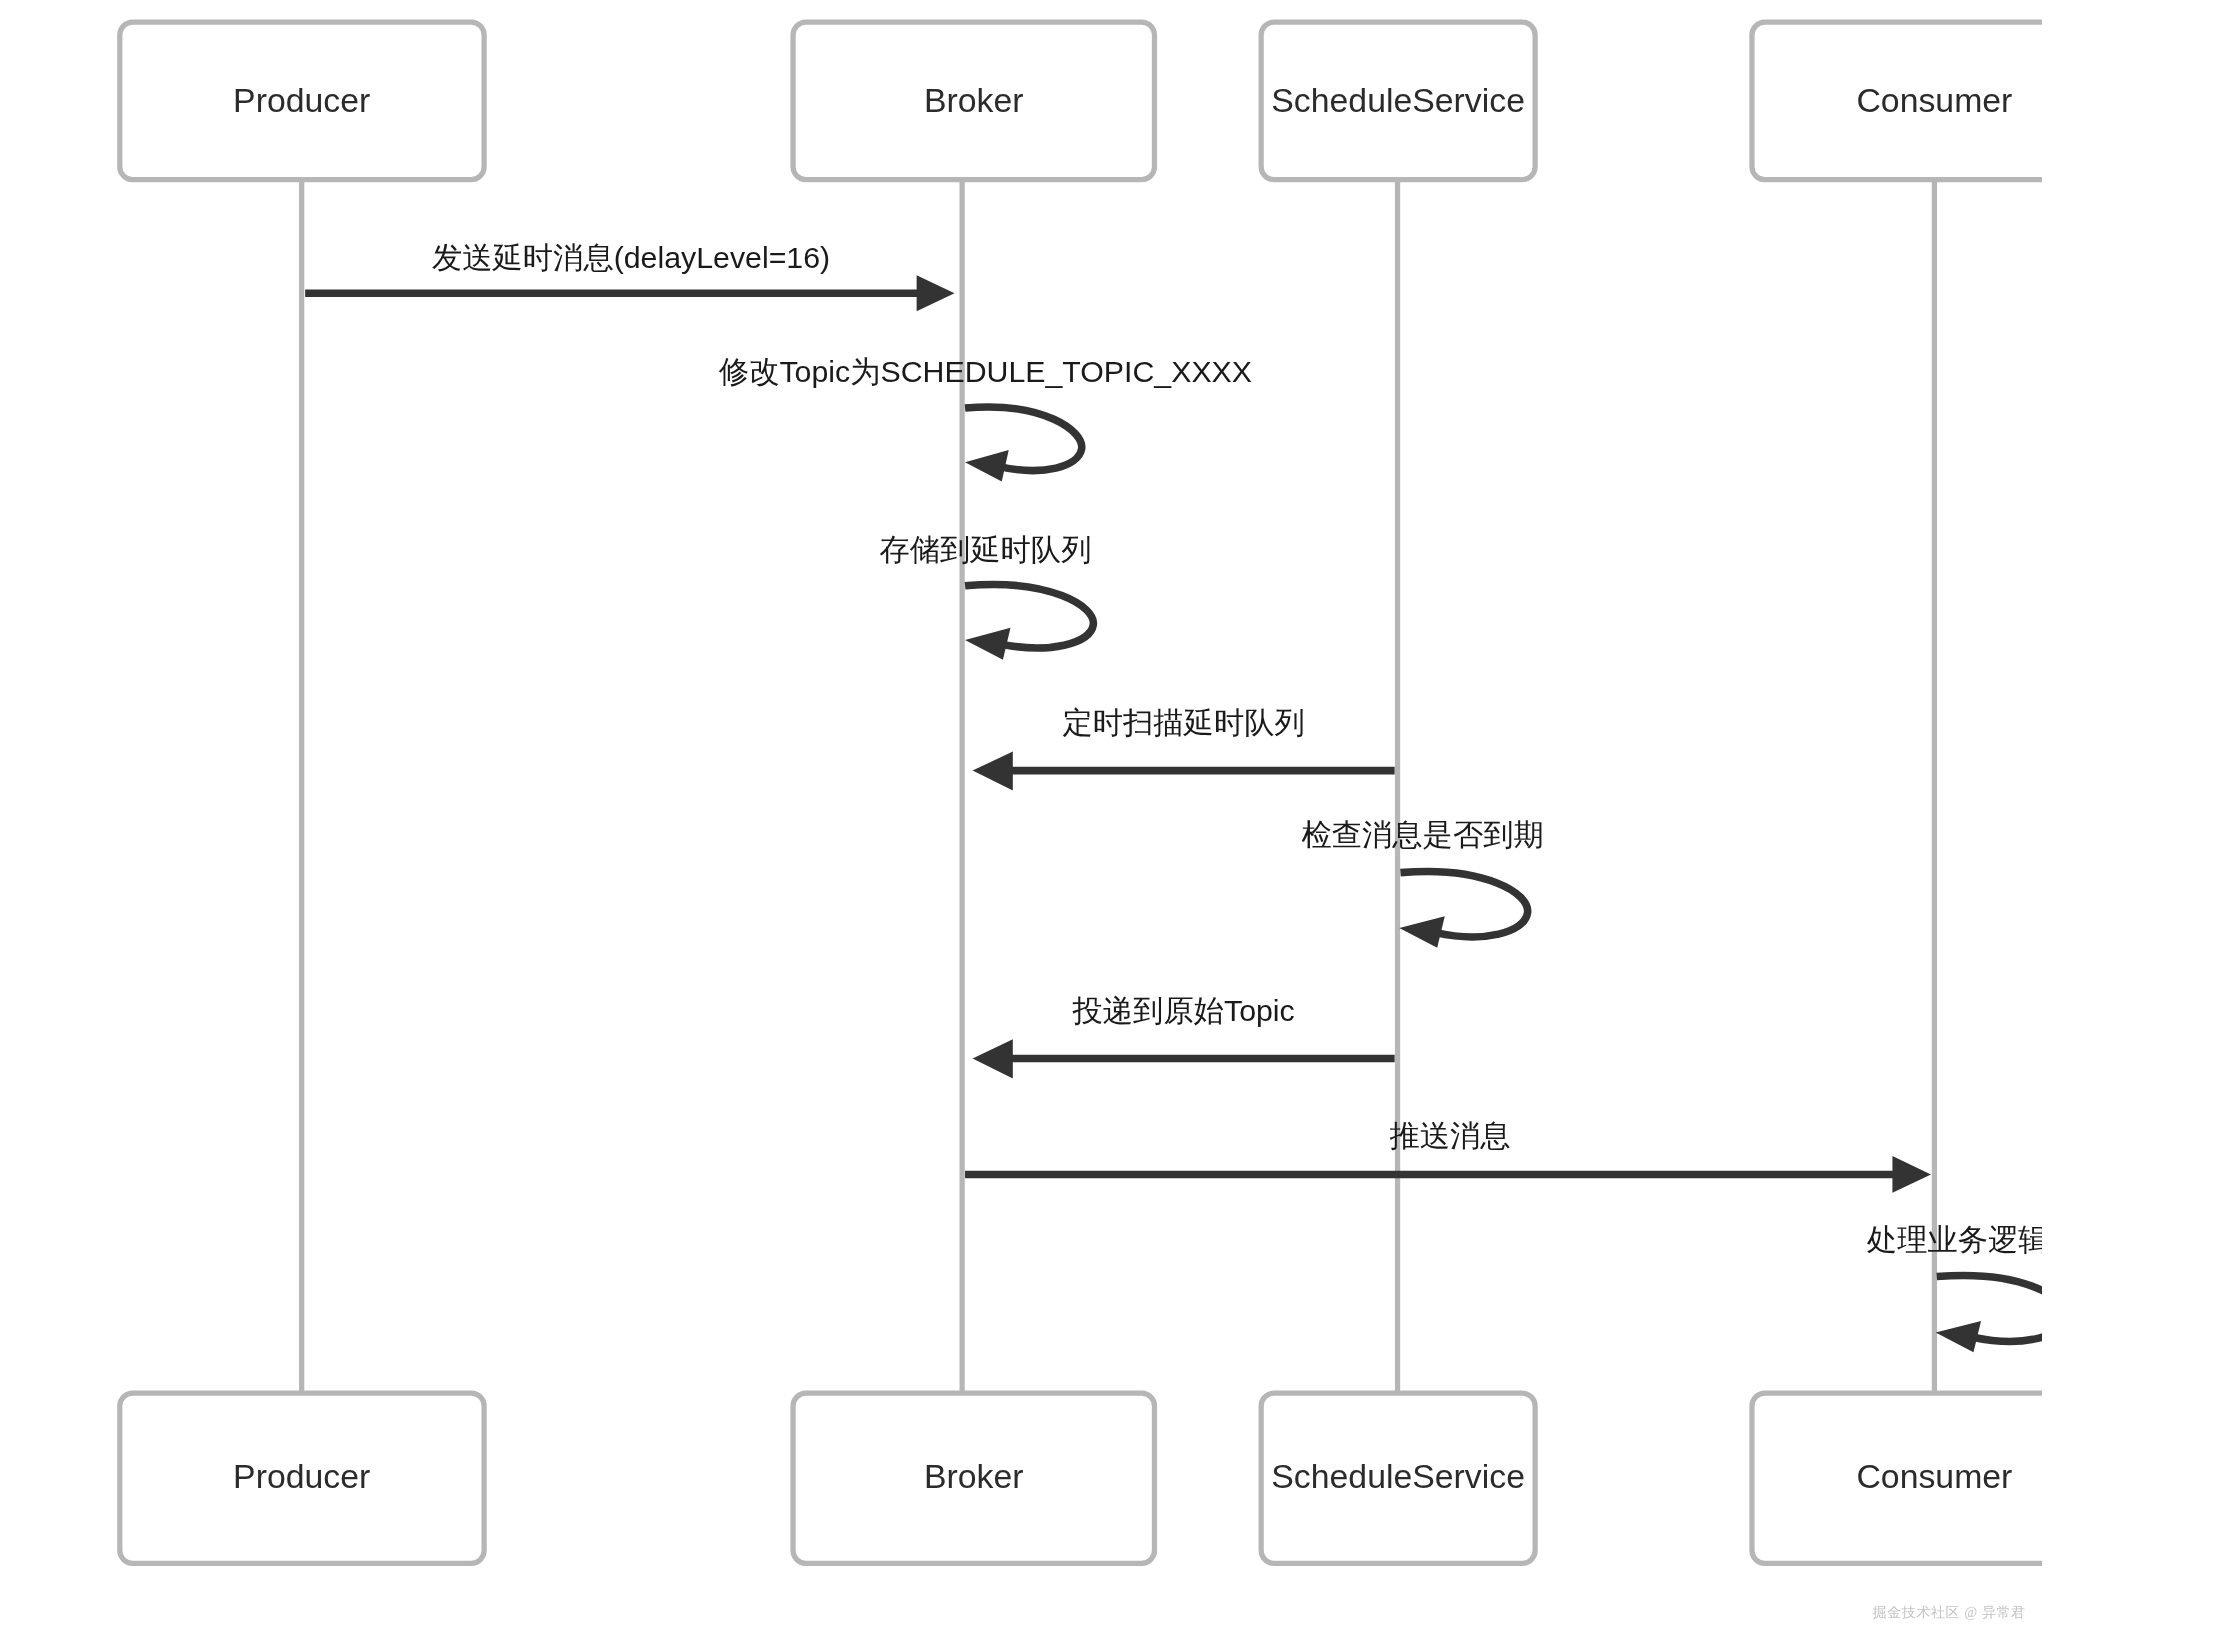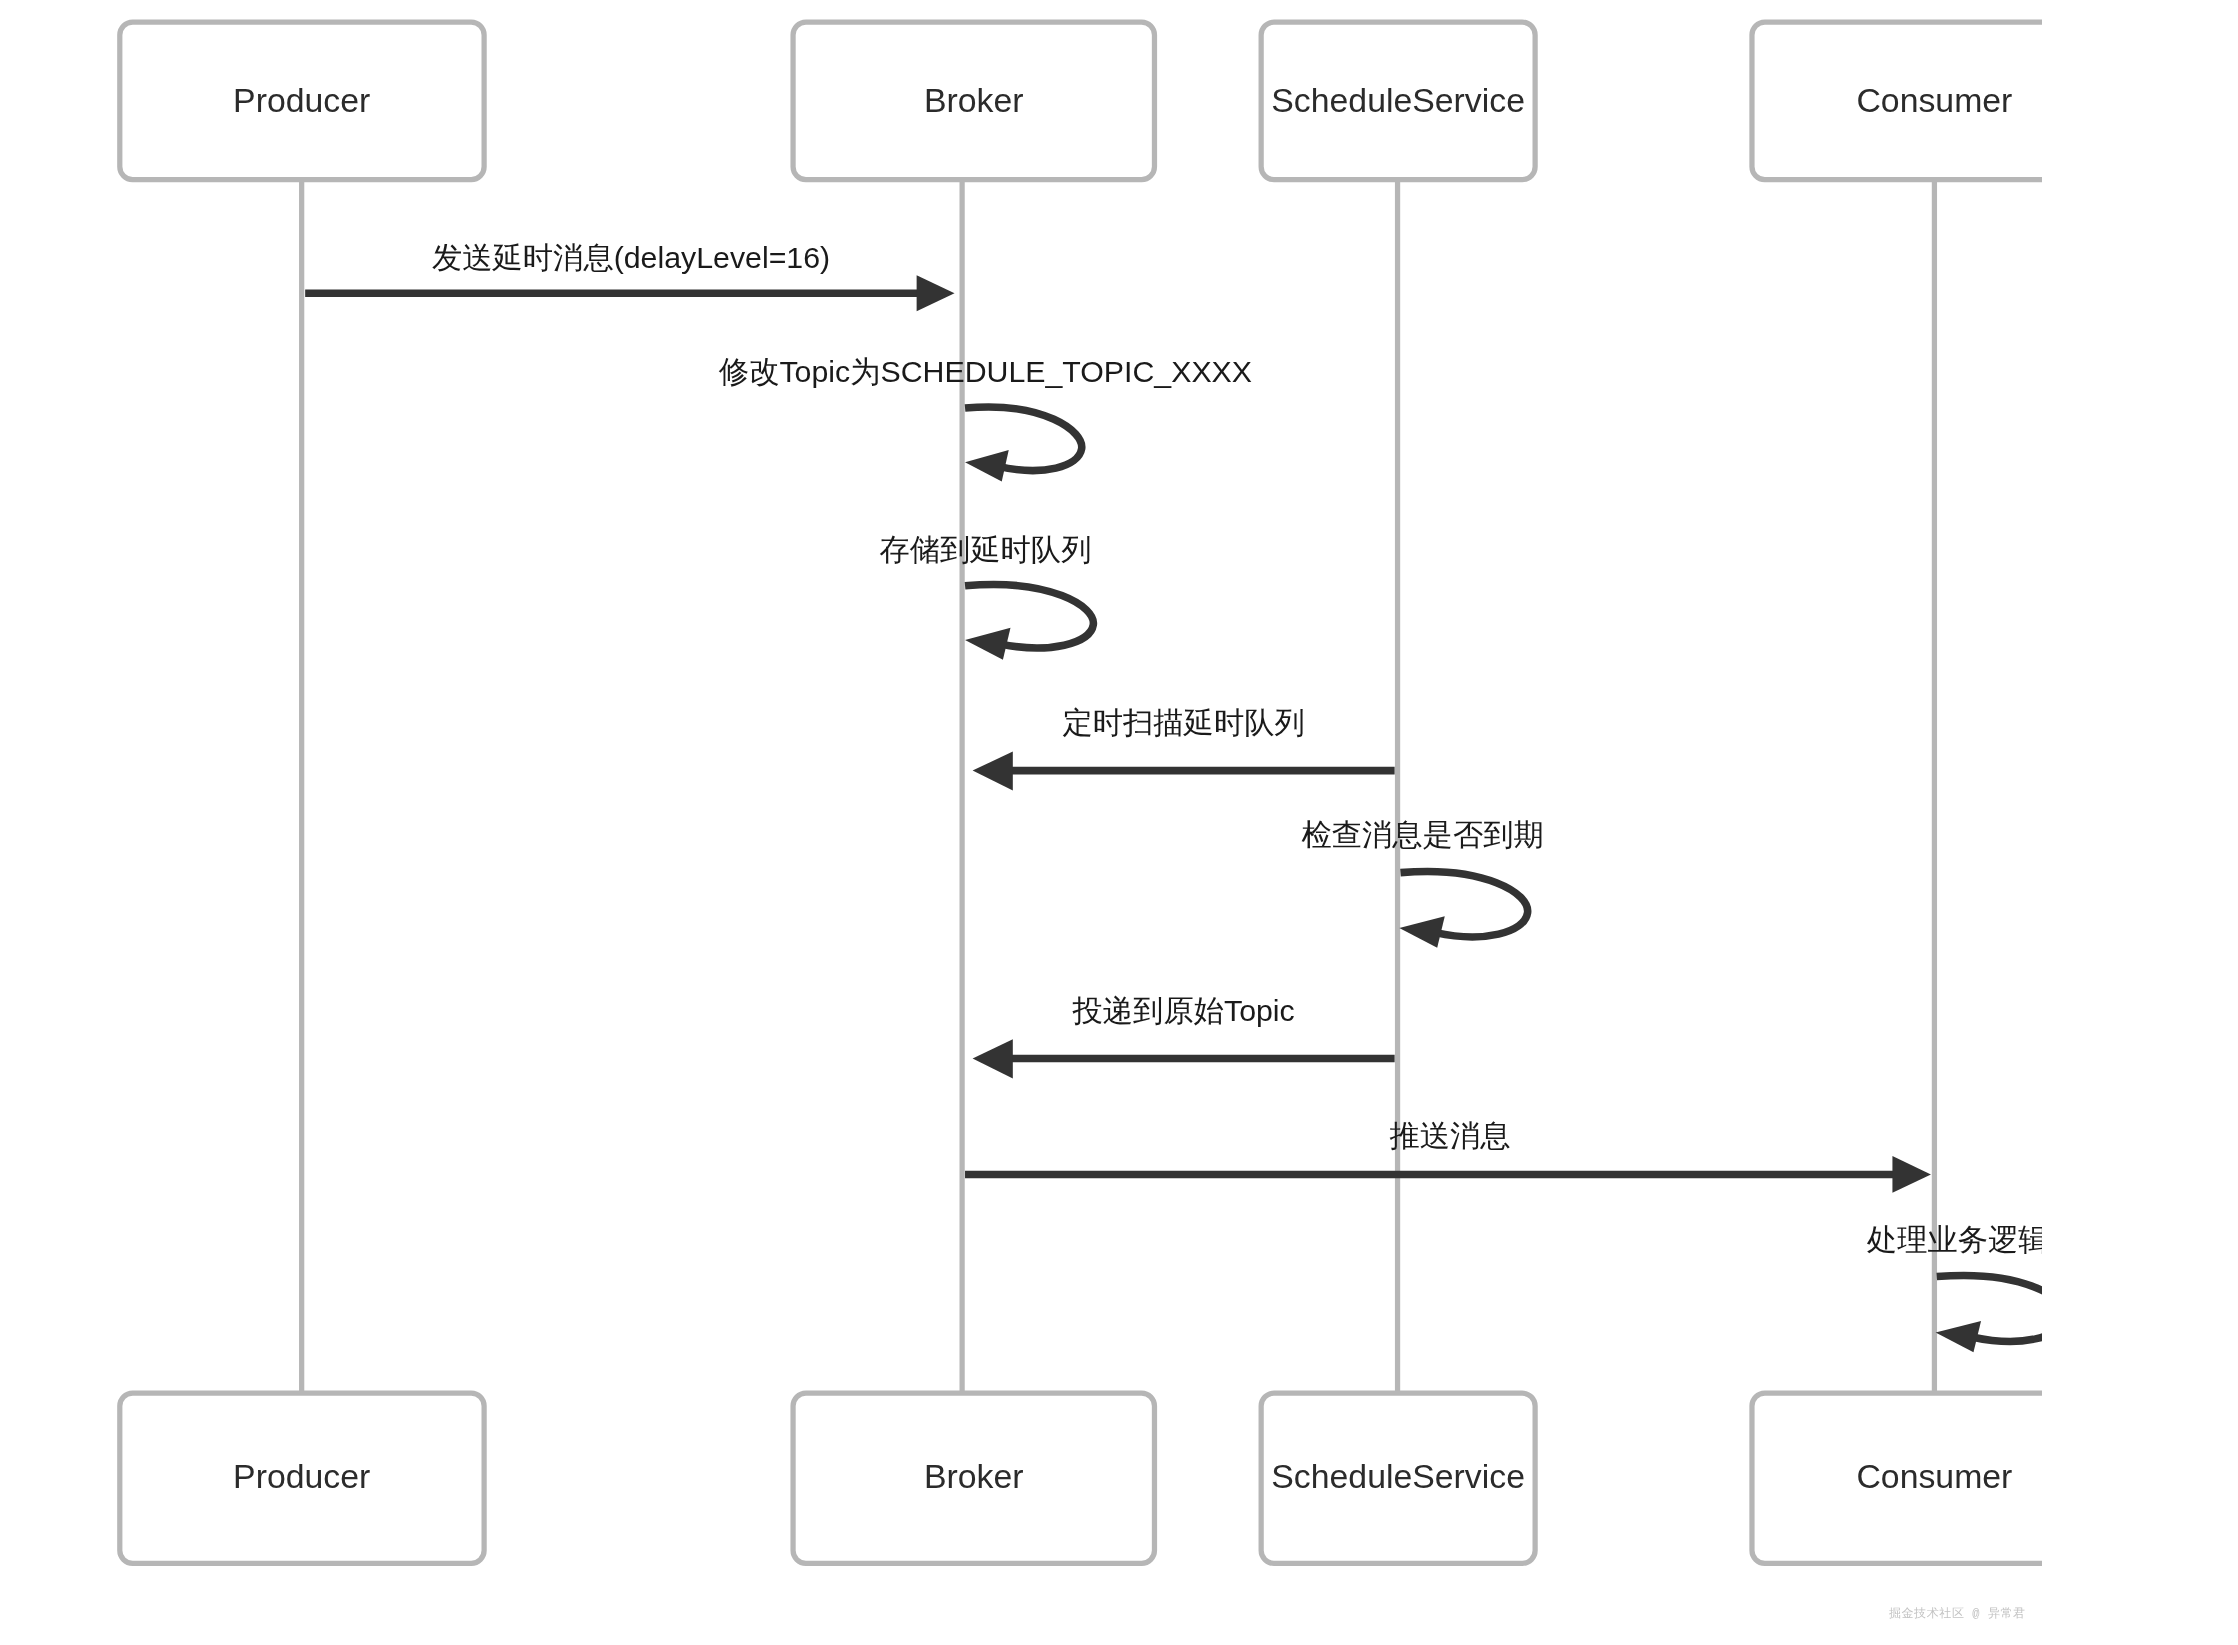--- a/index.html
+++ b/index.html
@@ -56,22 +56,22 @@
   .msg-label {
     font-family: "Liberation Sans", "DejaVu Sans", sans-serif;
     font-size: 52px;
     fill: #1a1a1a;
     text-anchor: middle;
   }
   .watermark {
     position: absolute;
     right: 16.3px;
     bottom: 23px;
-    font-family: Liberation Mono, monospace;
-    font-size: 12px;
+    font-family: Liberation Serif, serif;
+    font-size: 14px;
     color: #c3c3c3;
     letter-spacing: 0.6px;
     white-space: nowrap;
   }
 </style>
 </head>
 <body>
 
 <div id="stage">
 

